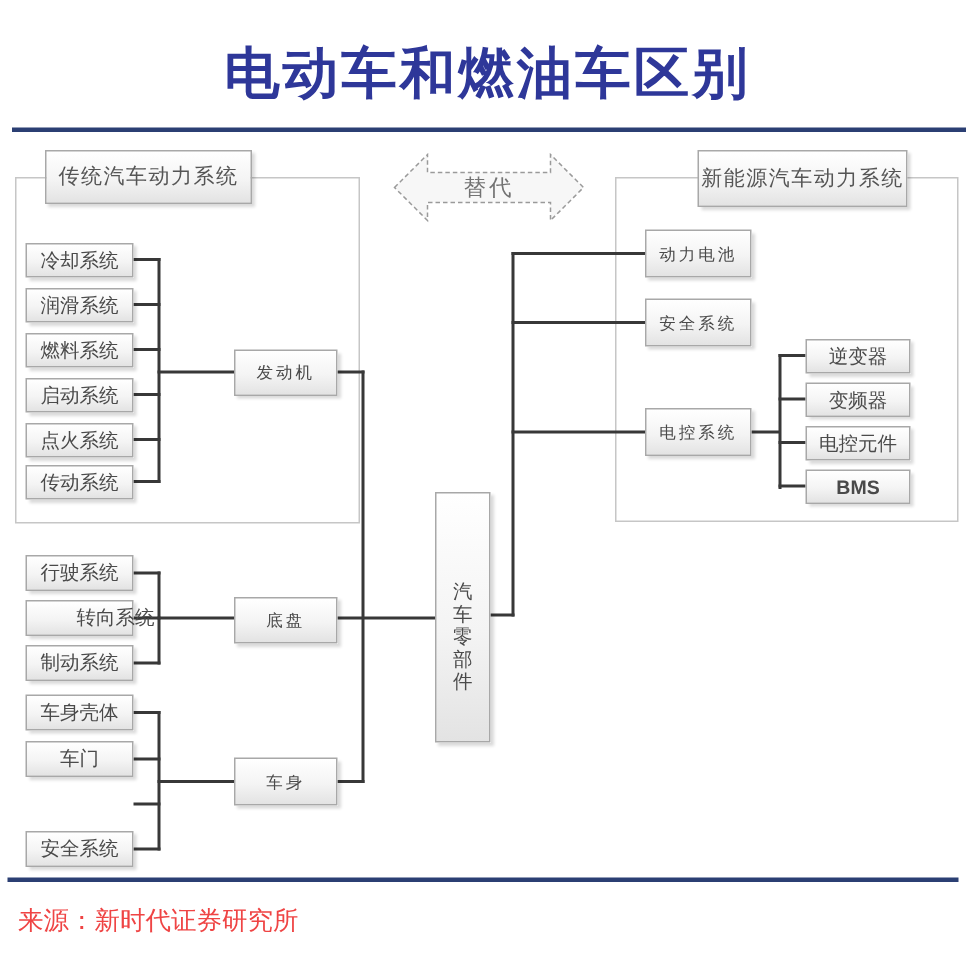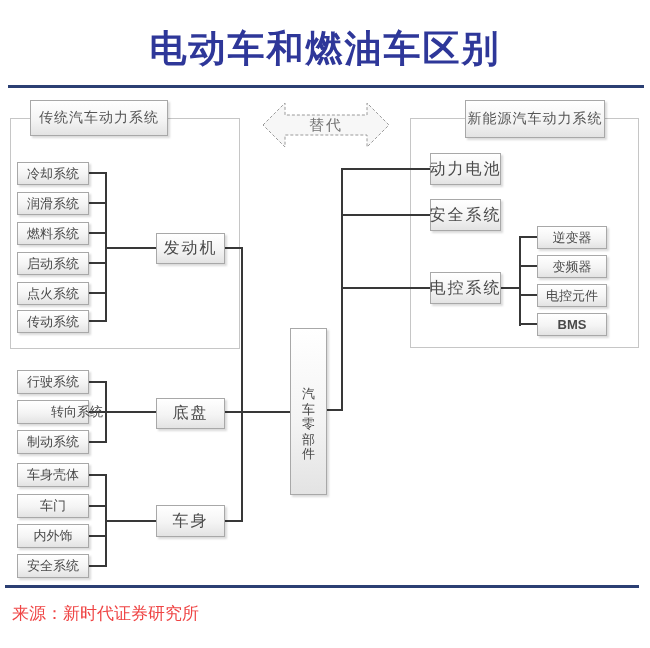--- a/index.html
+++ b/index.html
@@ -15,21 +15,21 @@
   .rule{position:absolute;background:#2B3F73;height:3px;}
   .cont{position:absolute;border:1px solid #c6c6c6;background:#ffffff;}
   .node{
     position:absolute;display:flex;align-items:center;justify-content:center;
     border:1px solid #a8a8a8;background:linear-gradient(180deg,#ffffff 0%,#f4f4f4 55%,#e3e3e3 100%);
     box-shadow:2px 2px 2px rgba(0,0,0,0.15);
     font-family:"Liberation Serif",serif;font-size:13px;color:#4a4a4a;
     white-space:nowrap;box-sizing:border-box;
   }
   .hdr{font-size:14px;letter-spacing:1px;color:#555;}
-  .big{font-size:16px;letter-spacing:2px;}
+  .big{font-size:11px;letter-spacing:2px;}
   .vert{
     writing-mode:vertical-rl;text-orientation:upright;letter-spacing:15px;
     font-size:13px;line-height:1;padding-top:6px;
   }
   .latin{font-family:"Liberation Sans",sans-serif;font-weight:bold;font-size:13px;}
   .lh{position:absolute;height:2px;background:#383838;}
   .lv{position:absolute;width:2px;background:#383838;}
   .arrow-wrap{position:absolute;left:260px;top:100px;width:132px;height:50px;}
   .arrow-label{
     position:absolute;left:260px;top:100px;width:132px;height:50px;
@@ -102,21 +102,20 @@
   <div class="node" style="left:17px;top:310px;width:72px;height:23px;">传动系统</div>
   <div class="node big" style="left:156px;top:233px;width:69px;height:31px;">发动机</div>
 
   <div class="node" style="left:17px;top:370px;width:72px;height:24px;">行驶系统</div>
   <div class="node" style="left:17px;top:400px;width:72px;height:24px;padding-left:48px;">转向系统</div>
   <div class="node" style="left:17px;top:430px;width:72px;height:24px;">制动系统</div>
   <div class="node big" style="left:156px;top:398px;width:69px;height:31px;">底盘</div>
 
   <div class="node" style="left:17px;top:463px;width:72px;height:24px;">车身壳体</div>
   <div class="node" style="left:17px;top:494px;width:72px;height:24px;">车门</div>
-  <div class="node" style="left:17px;top:524px;width:72px;height:24px;">内外饰</div>
   <div class="node" style="left:17px;top:554px;width:72px;height:24px;">安全系统</div>
   <div class="node big" style="left:156px;top:505px;width:69px;height:32px;">车身</div>
 
   <div class="node vert" style="left:290px;top:328px;width:37px;height:167px;">汽车零部件</div>
 
   <svg class="arrow-wrap" viewBox="0 0 132 50">
     <polygon points="3,25 25,3 25,15 107,15 107,3 129,25 107,47 107,35 25,35 25,47" fill="#f7f7f7" stroke="#9a9a9a" stroke-width="1" stroke-dasharray="3 2"></polygon>
   </svg>
   <div class="arrow-label">替代</div>
 

